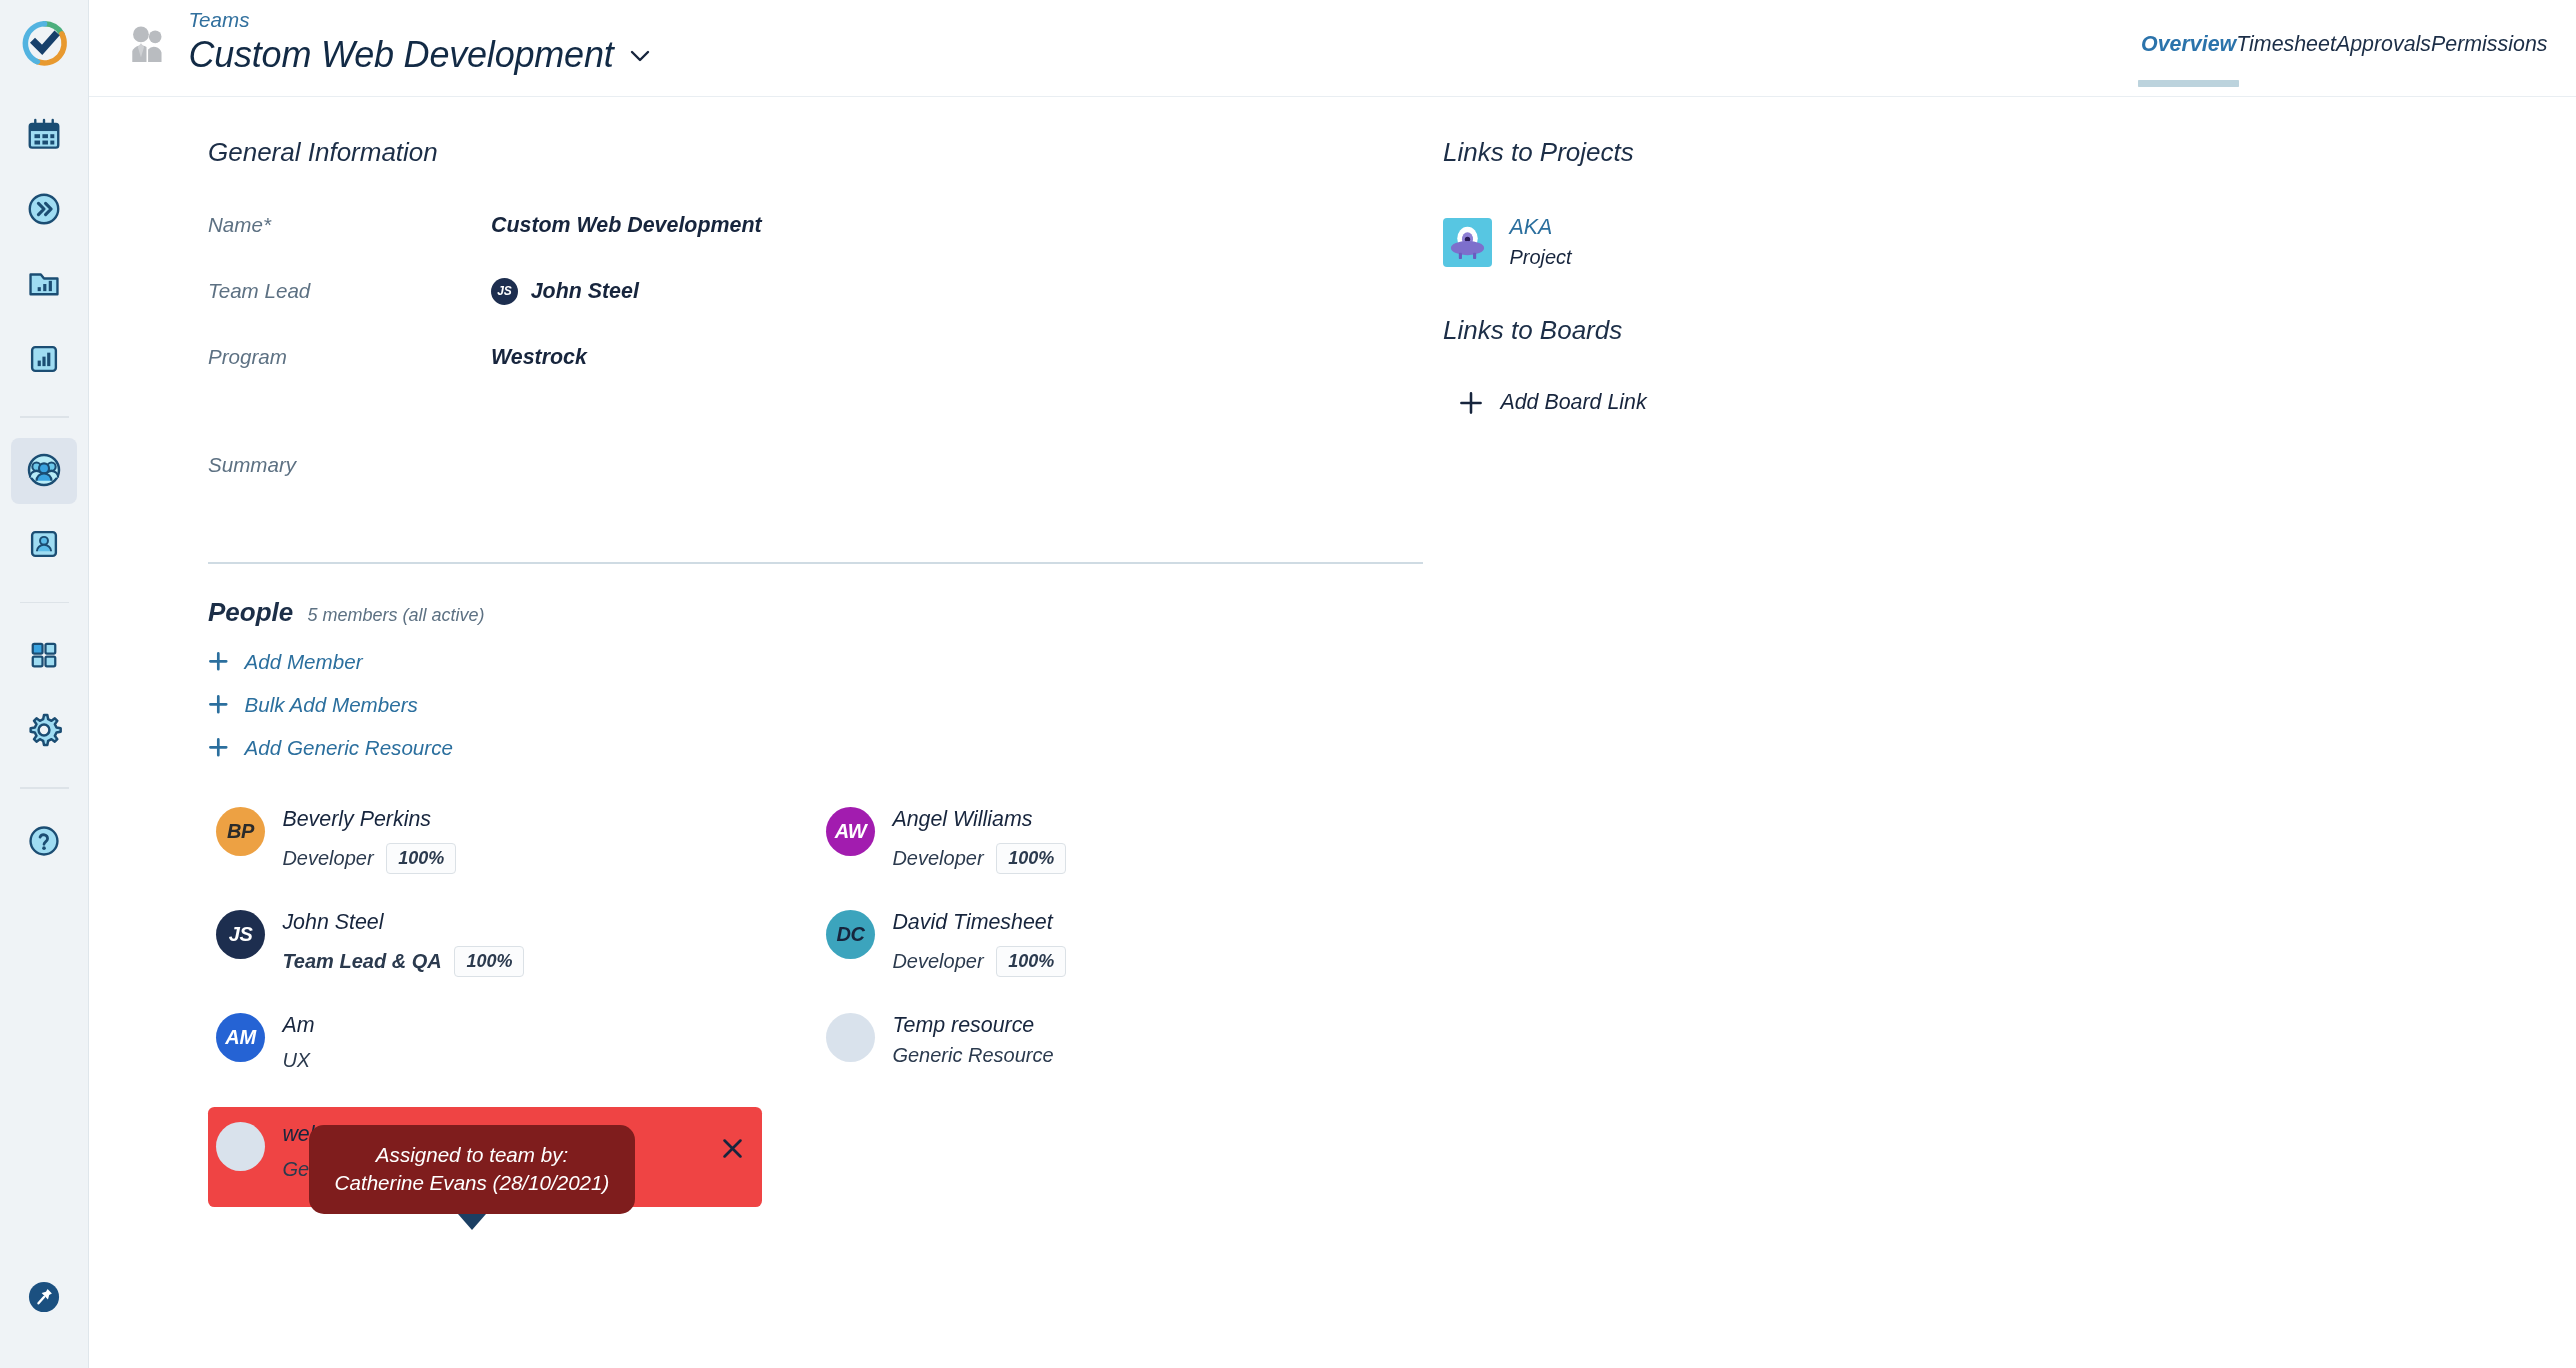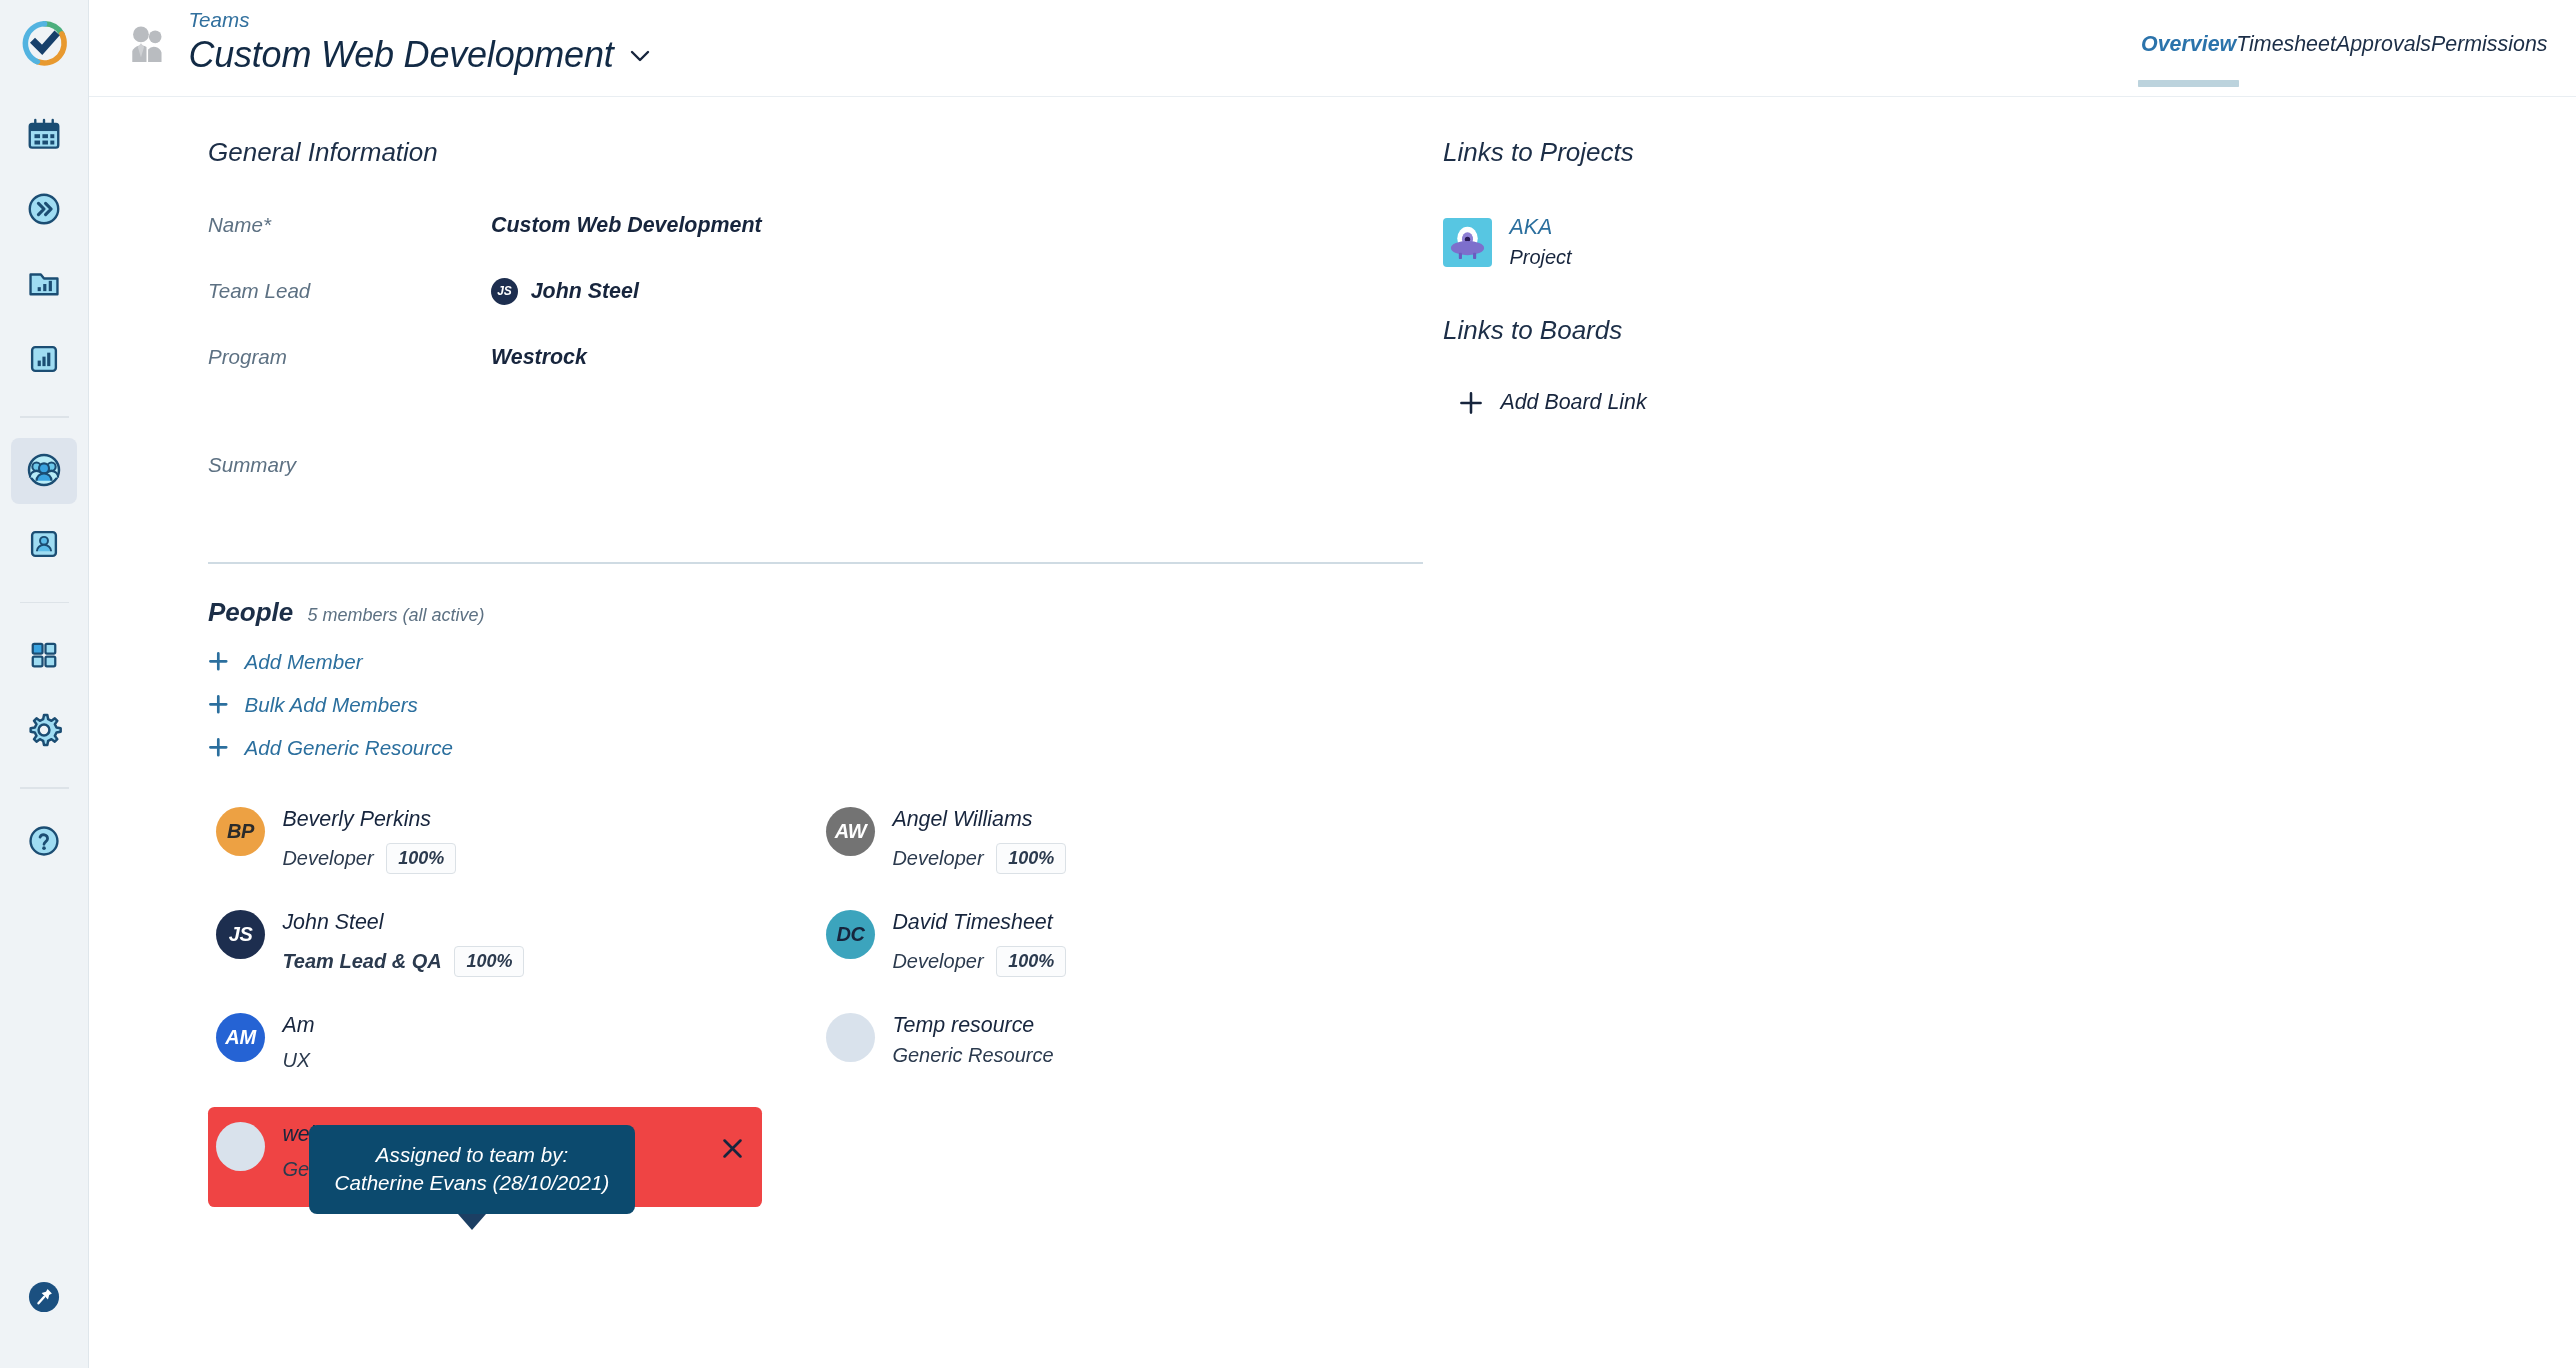--- a/index.html
+++ b/index.html
@@ -116,21 +116,21 @@
     padding: 4px 11px; margin-left: 12.7px; background: #fbfcfd;
   }
   .m-close {
     position: absolute; right: 16px; top: 28.5px; cursor: pointer;
     width: 27px; height: 27px;
   }
 
   
   .tooltip {
     position: absolute; left: 220px; top: 1028px;
-    width: 326px; background: #0c4a6e; border-radius: 8px;
+    width: 326px; background: #7f1d1d; border-radius: 15px;
     padding: 16px 8px 17.4px 8px; text-align: center; z-index: 50;
   }
   .tooltip div { color: #fff; font-size: 20.6px; line-height: 1.36; }
   .tooltip::after {
     content: ""; position: absolute; left: 50%; margin-left: -14.2px; bottom: -16px;
     border-left: 14.2px solid transparent; border-right: 14.2px solid transparent;
     border-top: 16.6px solid #1c3f63;
   }
 
   
@@ -425,21 +425,21 @@
                 <svg width="27" height="27" viewBox="0 0 34 34">
                   <path d="M7 7 L27 27 M27 7 L7 27" stroke="#17253d" stroke-width="3.4" stroke-linecap="round"></path>
                 </svg>
               </span>
             </div>
           </div>
 
           <div class="pcol b">
 
             <div class="member">
-              <span class="m-avatar" style="background:#737373;color:#ffffff;">AW</span>
+              <span class="m-avatar" style="background:#a21caf;color:#ffffff;">AW</span>
               <div class="m-body">
                 <div class="m-name">Angel Williams</div>
                 <div class="m-sub">
                   <span class="m-role">Developer</span>
                   <span class="m-pct">100%</span>
                 </div>
               </div>
             </div>
 
             <div class="member">

